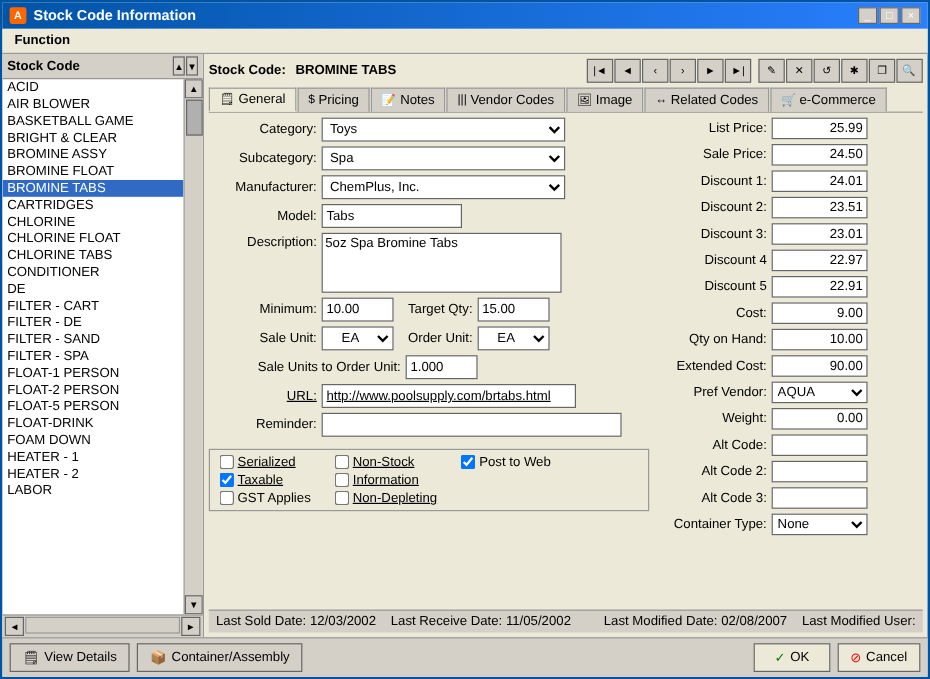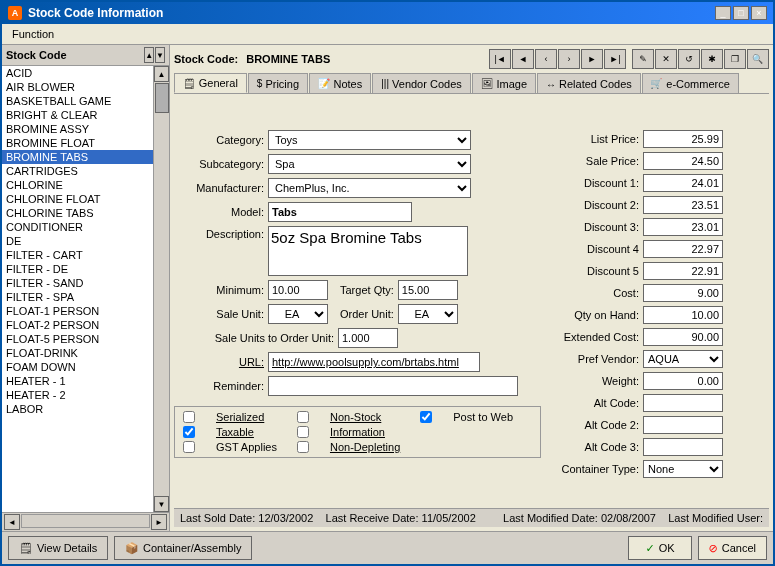--- a/index.html
+++ b/index.html
@@ -3,21 +3,21 @@
   <meta charset="utf-8">
   <style>
     * { box-sizing: border-box; margin: 0; padding: 0; font-family: 'Segoe UI', Tahoma, Geneva, Verdana, sans-serif; font-size: 11px; }
     body { background: #d4d0c8; }
     .window { width: 775px; height: 566px; background: #ece9d8; border: 2px solid #0054a6; display: flex; flex-direction: column; }
     .title-bar { background: linear-gradient(to right, #0054a6, #2a7fff); color: white; padding: 3px 6px; display: flex; align-items: center; gap: 6px; height: 22px; }
     .title-bar-icon { width: 14px; height: 14px; background: #ff6600; border-radius: 2px; display: flex; align-items: center; justify-content: center; font-size: 9px; color: white; font-weight: bold; }
     .title-text { font-weight: bold; font-size: 12px; flex: 1; }
     .title-buttons { display: flex; gap: 2px; }
     .title-btn { width: 16px; height: 14px; background: #d4d0c8; border: 1px solid #666; font-size: 9px; display: flex; align-items: center; justify-content: center; cursor: pointer; }
-    .menu-bar { background: #ece9d8; padding: 2px 4px; border-bottom: 1px solid #999; }
+    .menu-bar { background: #ece9d8; padding: 2px 4px; border-bottom: 1px solid #999; font-weight: bold; }
     .menu-item { display: inline-block; padding: 2px 6px; cursor: pointer; }
     .content { display: flex; flex: 1; overflow: hidden; }
     .sidebar { width: 168px; background: white; border-right: 1px solid #999; display: flex; flex-direction: column; }
     .sidebar-header { background: #d4d0c8; padding: 2px 4px; display: flex; align-items: center; justify-content: space-between; border-bottom: 1px solid #999; }
     .sidebar-header-label { font-weight: bold; font-size: 11px; }
     .sidebar-list { flex: 1; overflow-y: auto; }
     .sidebar-item { padding: 1px 4px; cursor: pointer; white-space: nowrap; }
     .sidebar-item.selected { background: #316ac5; color: white; }
     .sidebar-scrollbar { width: 16px; background: #d4d0c8; border-left: 1px solid #999; display: flex; flex-direction: column; }
     .scroll-btn { height: 16px; background: #d4d0c8; border: 1px solid #666; display: flex; align-items: center; justify-content: center; cursor: pointer; font-size: 8px; }
@@ -26,37 +26,37 @@
     .main-panel { flex: 1; display: flex; flex-direction: column; padding: 4px; }
     .stock-header { display: flex; align-items: center; gap: 8px; margin-bottom: 4px; }
     .stock-code-label { font-weight: bold; }
     .stock-code-value { font-weight: bold; }
     .nav-buttons { display: flex; gap: 1px; margin-left: auto; }
     .nav-btn { width: 22px; height: 20px; background: #d4d0c8; border: 1px solid #666; display: flex; align-items: center; justify-content: center; cursor: pointer; font-size: 9px; }
     .tabs { display: flex; gap: 1px; border-bottom: 1px solid #999; margin-bottom: 4px; }
     .tab { padding: 3px 8px; background: #d4d0c8; border: 1px solid #999; border-bottom: none; cursor: pointer; display: flex; align-items: center; gap: 3px; font-size: 11px; }
     .tab.active { background: #ece9d8; border-bottom: 1px solid #ece9d8; z-index: 1; }
     .tab-icon { font-size: 10px; }
-    .form-area { display: flex; gap: 8px; flex: 1; margin-top: 32px; }
+    .form-area { display: flex; gap: 8px; flex: 1; }
     .form-left { flex: 1; display: flex; flex-direction: column; gap: 4px; }
     .form-right { width: 220px; display: flex; flex-direction: column; gap: 3px; }
     .form-row { display: flex; align-items: center; gap: 4px; }
     .form-label { width: 90px; text-align: right; color: #000; }
     .form-input { height: 20px; border: 1px solid #666; background: white; padding: 1px 3px; }
-    .form-input.medium { width: 144px; font-weight: bold; }
+    .form-input.medium { width: 117px; }
     .form-input.small { width: 60px; }
     .form-select { height: 20px; border: 1px solid #666; background: white; padding: 1px 2px; }
     .form-select.wide { width: 203px; }
     .form-select.medium { width: 80px; }
     .form-select.small { width: 60px; text-align: center; }
-    .desc-area { height: 50px; border: 1px solid #666; background: white; padding: 2px; resize: none; width: 200px; font-size: 15px; }
+    .desc-area { height: 50px; border: 1px solid #666; background: white; padding: 2px; resize: none; width: 200px; font-size: 11px; }
     .right-row { display: flex; align-items: center; gap: 4px; margin-bottom: 1px; }
     .right-label { width: 90px; text-align: right; font-size: 11px; }
     .right-input { height: 18px; border: 1px solid #666; background: white; padding: 1px 3px; width: 80px; text-align: right; }
-    .checkbox-item { display: flex; align-items: flex-end; gap: 21px; }
+    .checkbox-item { display: flex; align-items: flex-end; gap: 3px; }
     .checkbox-item input[type=checkbox] { width: 12px; height: 12px; }
     .status-bar { background: #d4d0c8; border-top: 1px solid #999; padding: 3px 6px; display: flex; justify-content: space-between; font-size: 10px; }
     .bottom-buttons { background: #d4d0c8; border-top: 1px solid #999; padding: 4px 6px; display: flex; gap: 6px; }
     .bottom-btn { height: 24px; padding: 0 10px; background: #d4d0c8; border: 1px solid #666; cursor: pointer; display: flex; align-items: center; gap: 4px; font-size: 11px; }
     .ok-btn { background: #ece9d8; border: 1px solid #666; height: 24px; padding: 0 16px; cursor: pointer; display: flex; align-items: center; gap: 4px; font-size: 11px; margin-left: auto; }
     .cancel-btn { background: #ece9d8; border: 1px solid #666; height: 24px; padding: 0 10px; cursor: pointer; display: flex; align-items: center; gap: 4px; font-size: 11px; }
     .url-label { text-decoration: underline; color: #000; width: 30px; text-align: right; }
     .vendor-select { height: 18px; border: 1px solid #666; background: white; width: 80px; }
   </style>
 </head>

